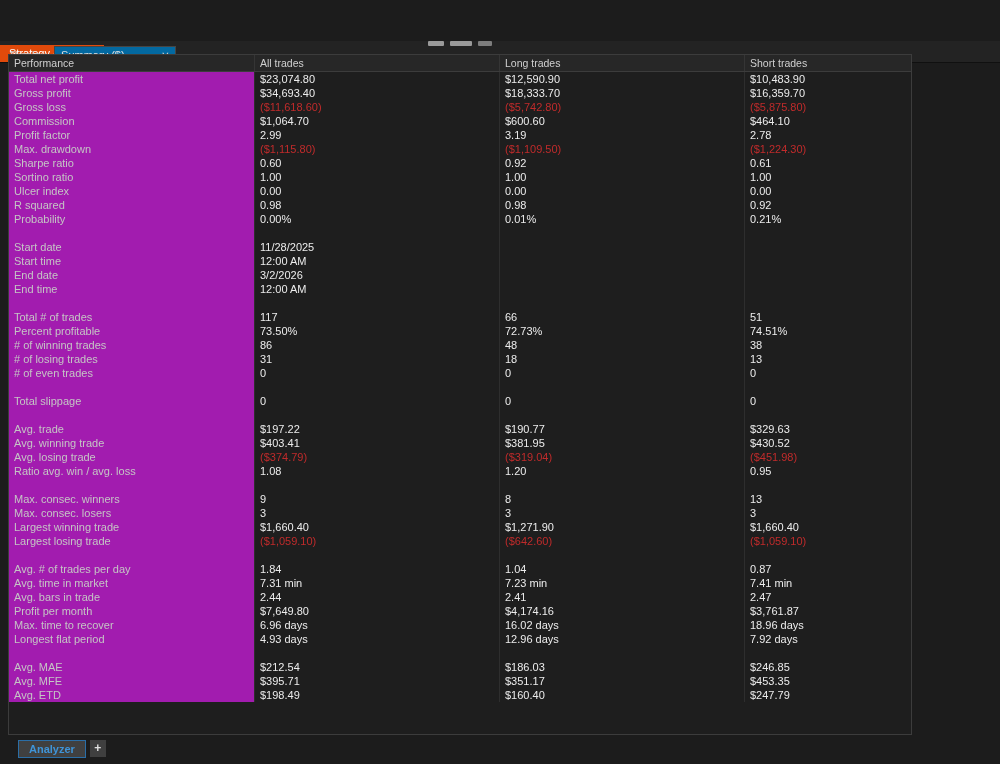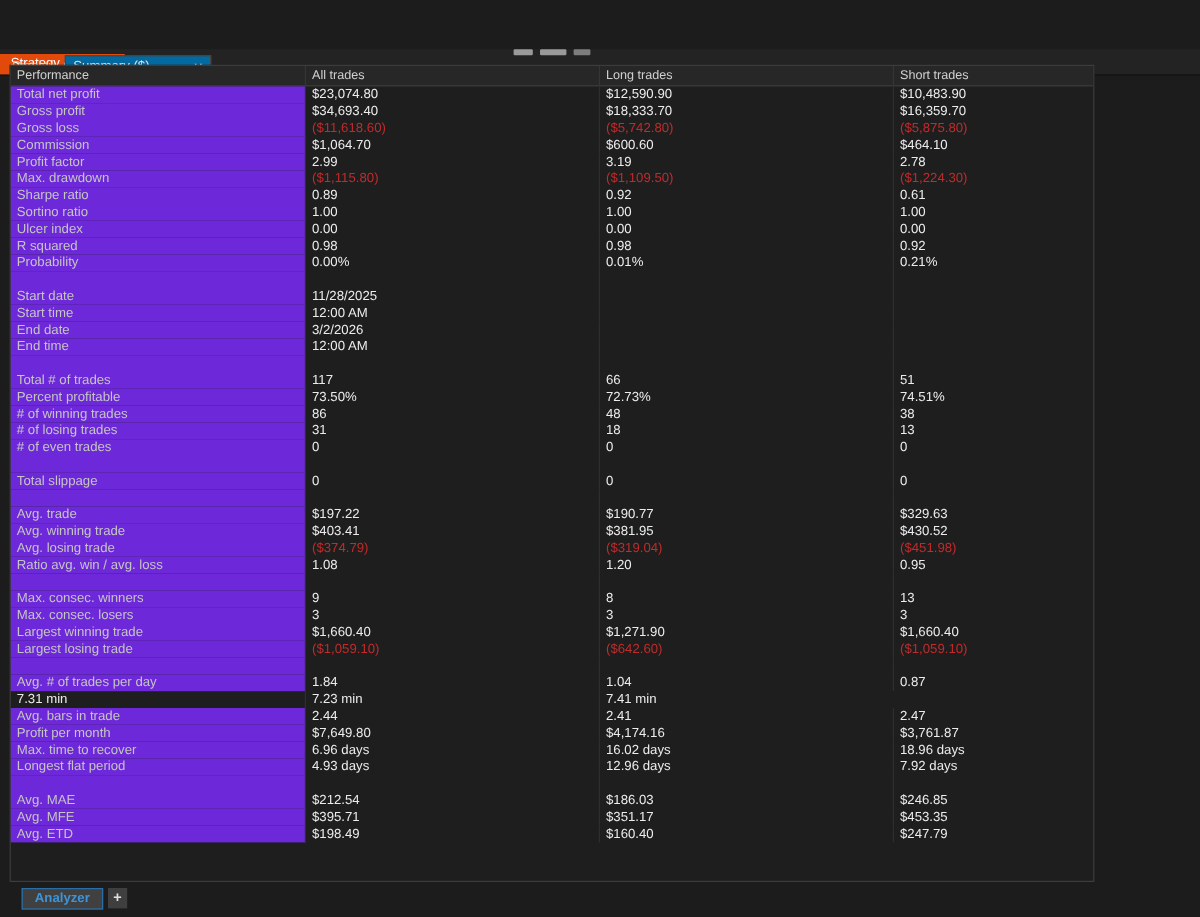--- a/index.html
+++ b/index.html
@@ -80,21 +80,21 @@
     height:14px;
   }
   .tcell {
     font-size:11px;
     line-height:14px;
     padding-left:5px;
     border-right:1px solid #2e2e2e;
     overflow:hidden; white-space:nowrap;
   }
   .tcell:last-child { border-right:none; }
-  .tcell.label { background:#6d28d9; color:#c5c5c5; }
+  .tcell.label { background:#a21caf; color:#c5c5c5; }
   .tcell.value { color:#ececec; }
   .tcell.neg   { color:#c02b2b; }
 
   
   .tabbar {
     position:absolute; left:0; top:738px; width:1000px; height:26px;
     display:flex; align-items:flex-start;
   }
   .tab-analyzer {
     margin-left:18px; margin-top:2px;
@@ -176,21 +176,21 @@
         <div class="tcell value">2.78</div>
       </div>
       <div class="trow">
         <div class="tcell label">Max. drawdown</div>
         <div class="tcell value neg">($1,115.80)</div>
         <div class="tcell value neg">($1,109.50)</div>
         <div class="tcell value neg">($1,224.30)</div>
       </div>
       <div class="trow">
         <div class="tcell label">Sharpe ratio</div>
-        <div class="tcell value">0.89</div>
+        <div class="tcell value">0.60</div>
         <div class="tcell value">0.92</div>
         <div class="tcell value">0.61</div>
       </div>
       <div class="trow">
         <div class="tcell label">Sortino ratio</div>
         <div class="tcell value">1.00</div>
         <div class="tcell value">1.00</div>
         <div class="tcell value">1.00</div>
       </div>
       <div class="trow">
@@ -355,20 +355,21 @@
         <div class="tcell value"></div>
         <div class="tcell value"></div>
       </div>
       <div class="trow">
         <div class="tcell label">Avg. # of trades per day</div>
         <div class="tcell value">1.84</div>
         <div class="tcell value">1.04</div>
         <div class="tcell value">0.87</div>
       </div>
       <div class="trow">
+        <div class="tcell label">Avg. time in market</div>
         <div class="tcell value">7.31 min</div>
         <div class="tcell value">7.23 min</div>
         <div class="tcell value">7.41 min</div>
       </div>
       <div class="trow">
         <div class="tcell label">Avg. bars in trade</div>
         <div class="tcell value">2.44</div>
         <div class="tcell value">2.41</div>
         <div class="tcell value">2.47</div>
       </div>

